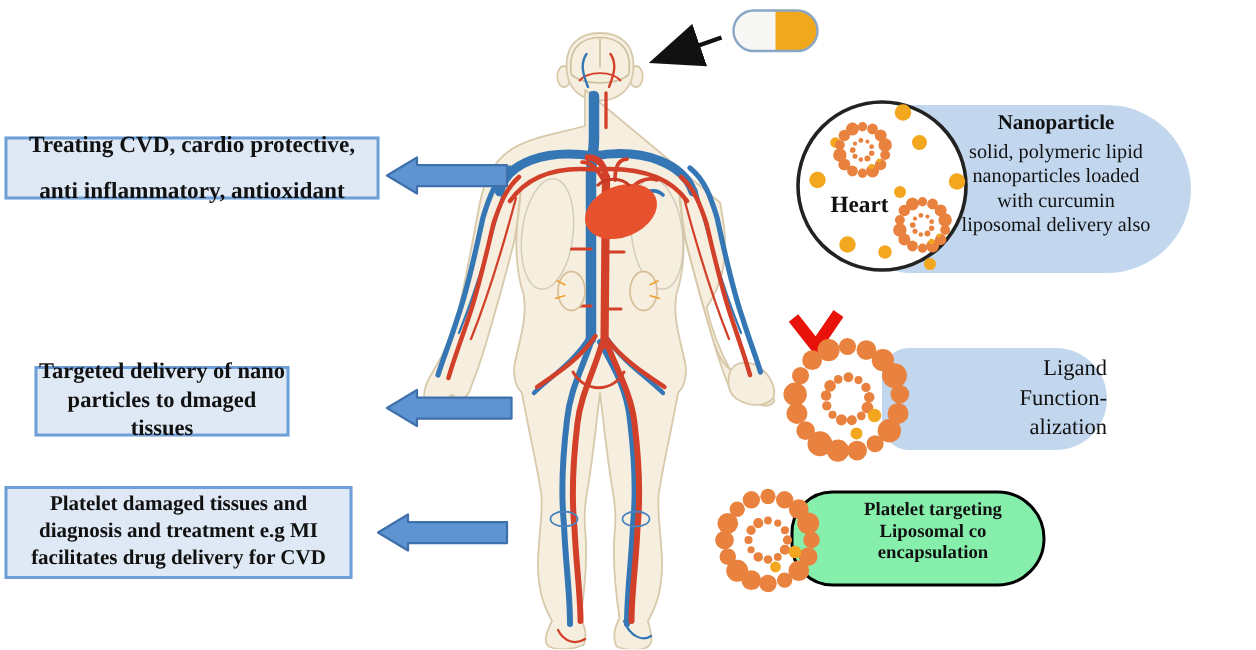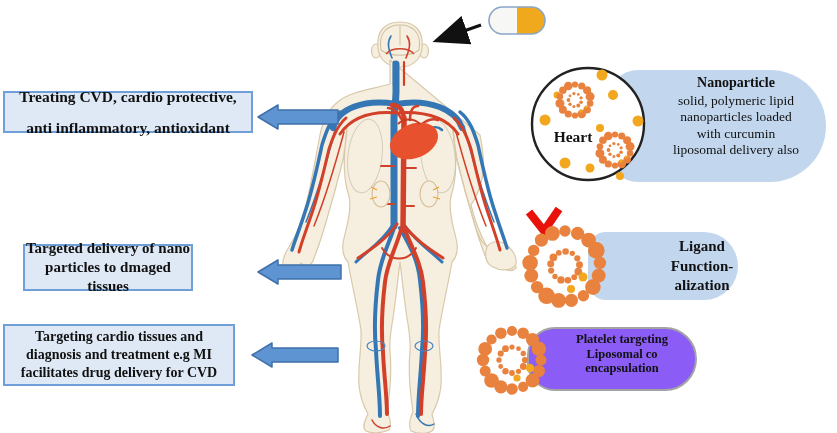--- a/index.html
+++ b/index.html
@@ -7,50 +7,50 @@
           font-family:"Liberation Serif",serif;color:#111;}
   
   .info-box{position:absolute;background:#dfe9f5;border:2px solid #6e9fd8;z-index:1;
             display:flex;flex-direction:column;justify-content:center;text-align:center;
             font-weight:bold;box-sizing:border-box;}
   .box1{left:3px;top:91px;width:250px;height:42px;font-size:15.5px;line-height:19px;gap:12px;}
   .box2{left:23px;top:244px;width:170px;height:47px;font-size:15px;line-height:19px;}
   .box3{left:3px;top:324px;width:232px;height:62px;font-size:14px;line-height:18px;}
   
   .pill{position:absolute;background:#c2d7ee;z-index:1;box-sizing:border-box;}
-  .pill-nano{left:608px;top:70px;width:218px;height:112px;border-radius:30px 56px 56px 30px;
+  .pill-nano{left:576px;top:70px;width:218px;height:112px;border-radius:30px 56px 56px 30px;
              text-align:center;padding:5px 8px 0 46px;}
   .pill-nano .pill-title{font-weight:bold;font-size:14px;margin-bottom:2px;}
   .pill-nano .pill-line{font-size:13.5px;line-height:16.4px;}
   .pill-ligand{left:588px;top:232px;width:150px;height:68px;border-radius:18px 34px 34px 18px;
                padding:5px 0 0 30px;}
-  .pill-ligand .pill-line{font-weight:bold;font-size:15px;line-height:19.5px;text-align:center;margin-left:48px;}
+  .pill-ligand .pill-line{font-weight:normal;font-size:15px;line-height:19.5px;text-align:right;margin-left:48px;}
   .pill-platelet{left:527px;top:327px;width:170px;height:64px;border-radius:28px 32px 32px 28px;
-                 border:2px solid #a3a3a3;background:#8b5cf6;text-align:center;padding:3px 6px 0 26px;}
+                 border:2px solid #000000;background:#86efac;text-align:center;padding:3px 6px 0 26px;}
   .pill-platelet .pill-line{font-weight:bold;font-size:12.5px;line-height:14.6px;}
   
   .overlay{position:absolute;left:0;top:0;z-index:2;pointer-events:none;}
   .heart-label{position:absolute;left:545px;top:128px;width:56px;text-align:center;
                font-weight:bold;font-size:15.5px;z-index:3;}
 </style>
 </head>
 <body>
 
 <div class="canvas">
 
   <div class="info-box box1">
     <div>Treating CVD, cardio protective,</div>
     <div>anti inflammatory, antioxidant</div>
   </div>
   <div class="info-box box2">
     <div>Targeted delivery of nano</div>
     <div>particles to dmaged tissues</div>
   </div>
   <div class="info-box box3">
-    <div>Targeting cardio tissues and</div>
+    <div>Platelet damaged tissues and</div>
     <div>diagnosis and treatment e.g MI</div>
     <div>facilitates drug delivery for CVD</div>
   </div>
 
   <div class="pill pill-nano">
     <div class="pill-title">Nanoparticle</div>
     <div class="pill-line">solid, polymeric lipid</div>
     <div class="pill-line">nanoparticles loaded</div>
     <div class="pill-line">with curcumin</div>
     <div class="pill-line">liposomal delivery also</div>

